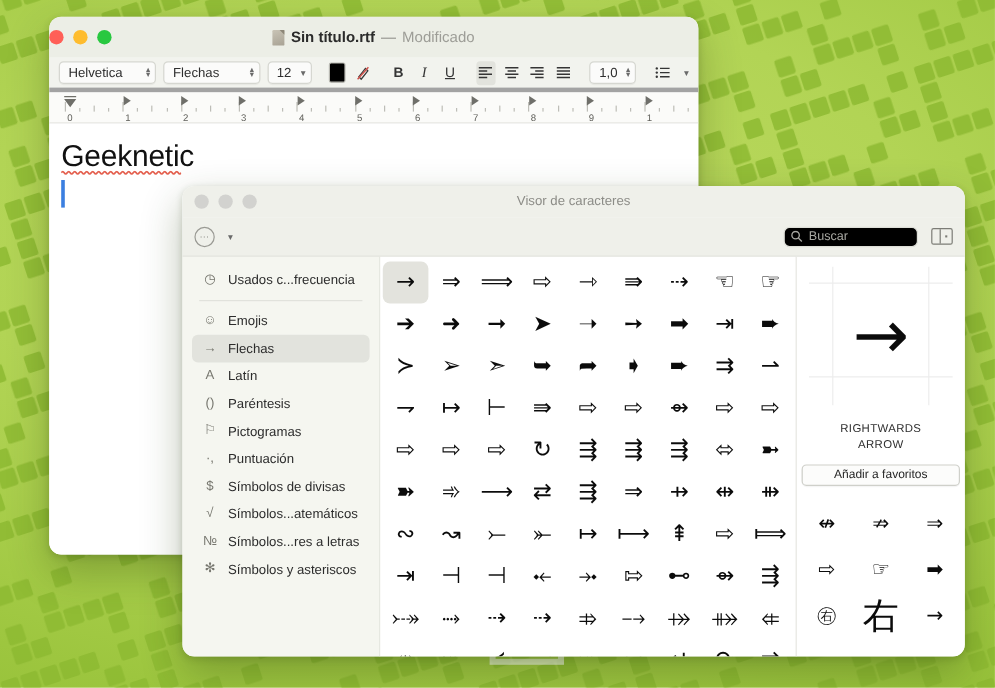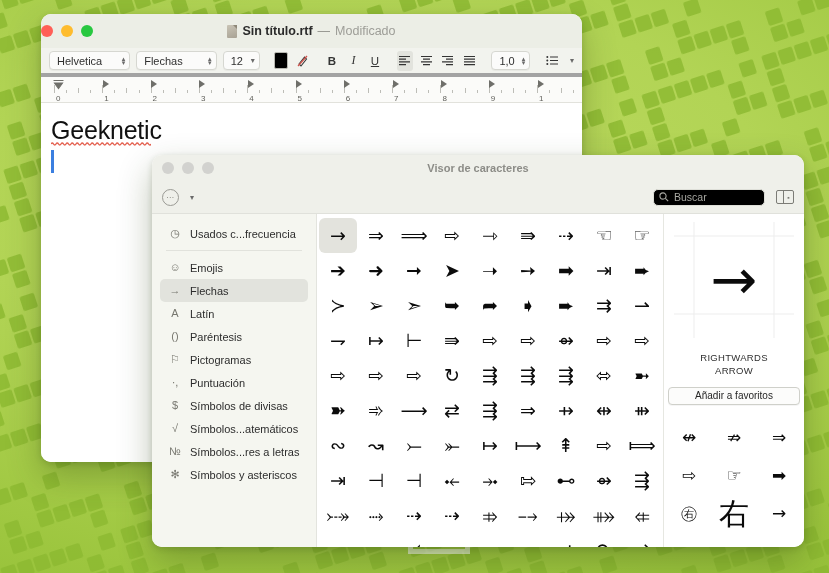--- a/index.html
+++ b/index.html
@@ -217,21 +217,20 @@
     background: #eff0ea;
     display: flex; align-items: center;
     padding: 0 10px;
     position: relative;
   }
   #cv-title {
     position: absolute; left:0; right:0;
     text-align: center;
     font-size: 11px;
     color: #8c8c87;
-    font-weight: bold;
   }
   #cv-toolbar {
     height: 33px;
     background: #eff0ea;
     display: flex; align-items: center;
     padding: 0 10px;
     border-bottom: 1px solid #e0e1db;
   }
   #cv-emoji-btn { display: flex; align-items: center; gap: 7px; }
   #cv-emoji-circle {

